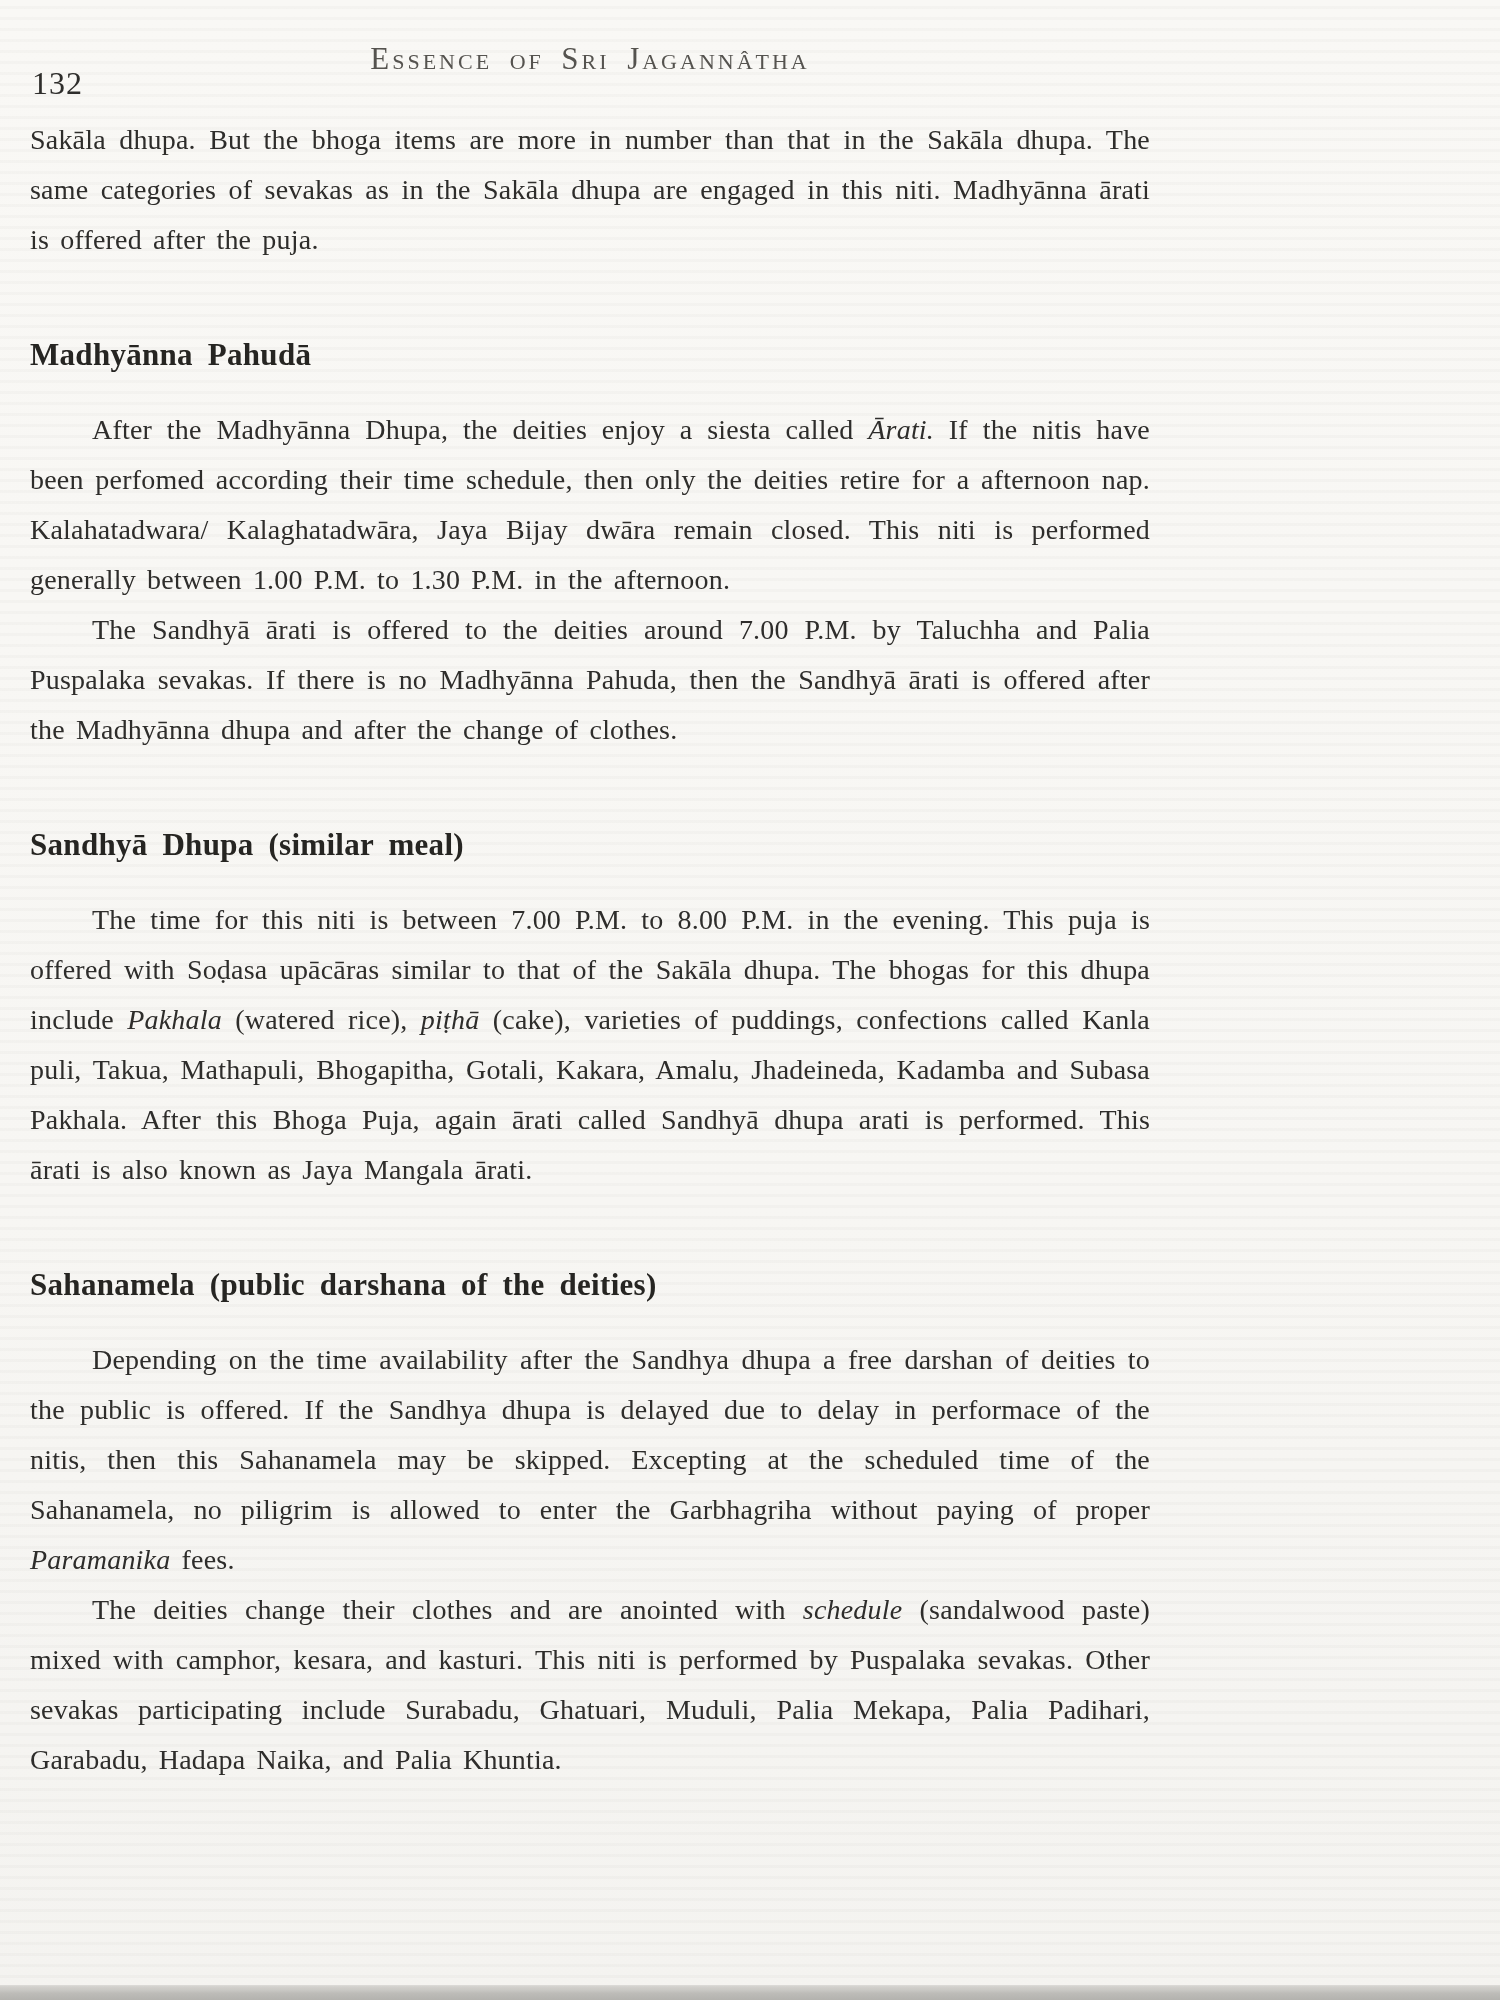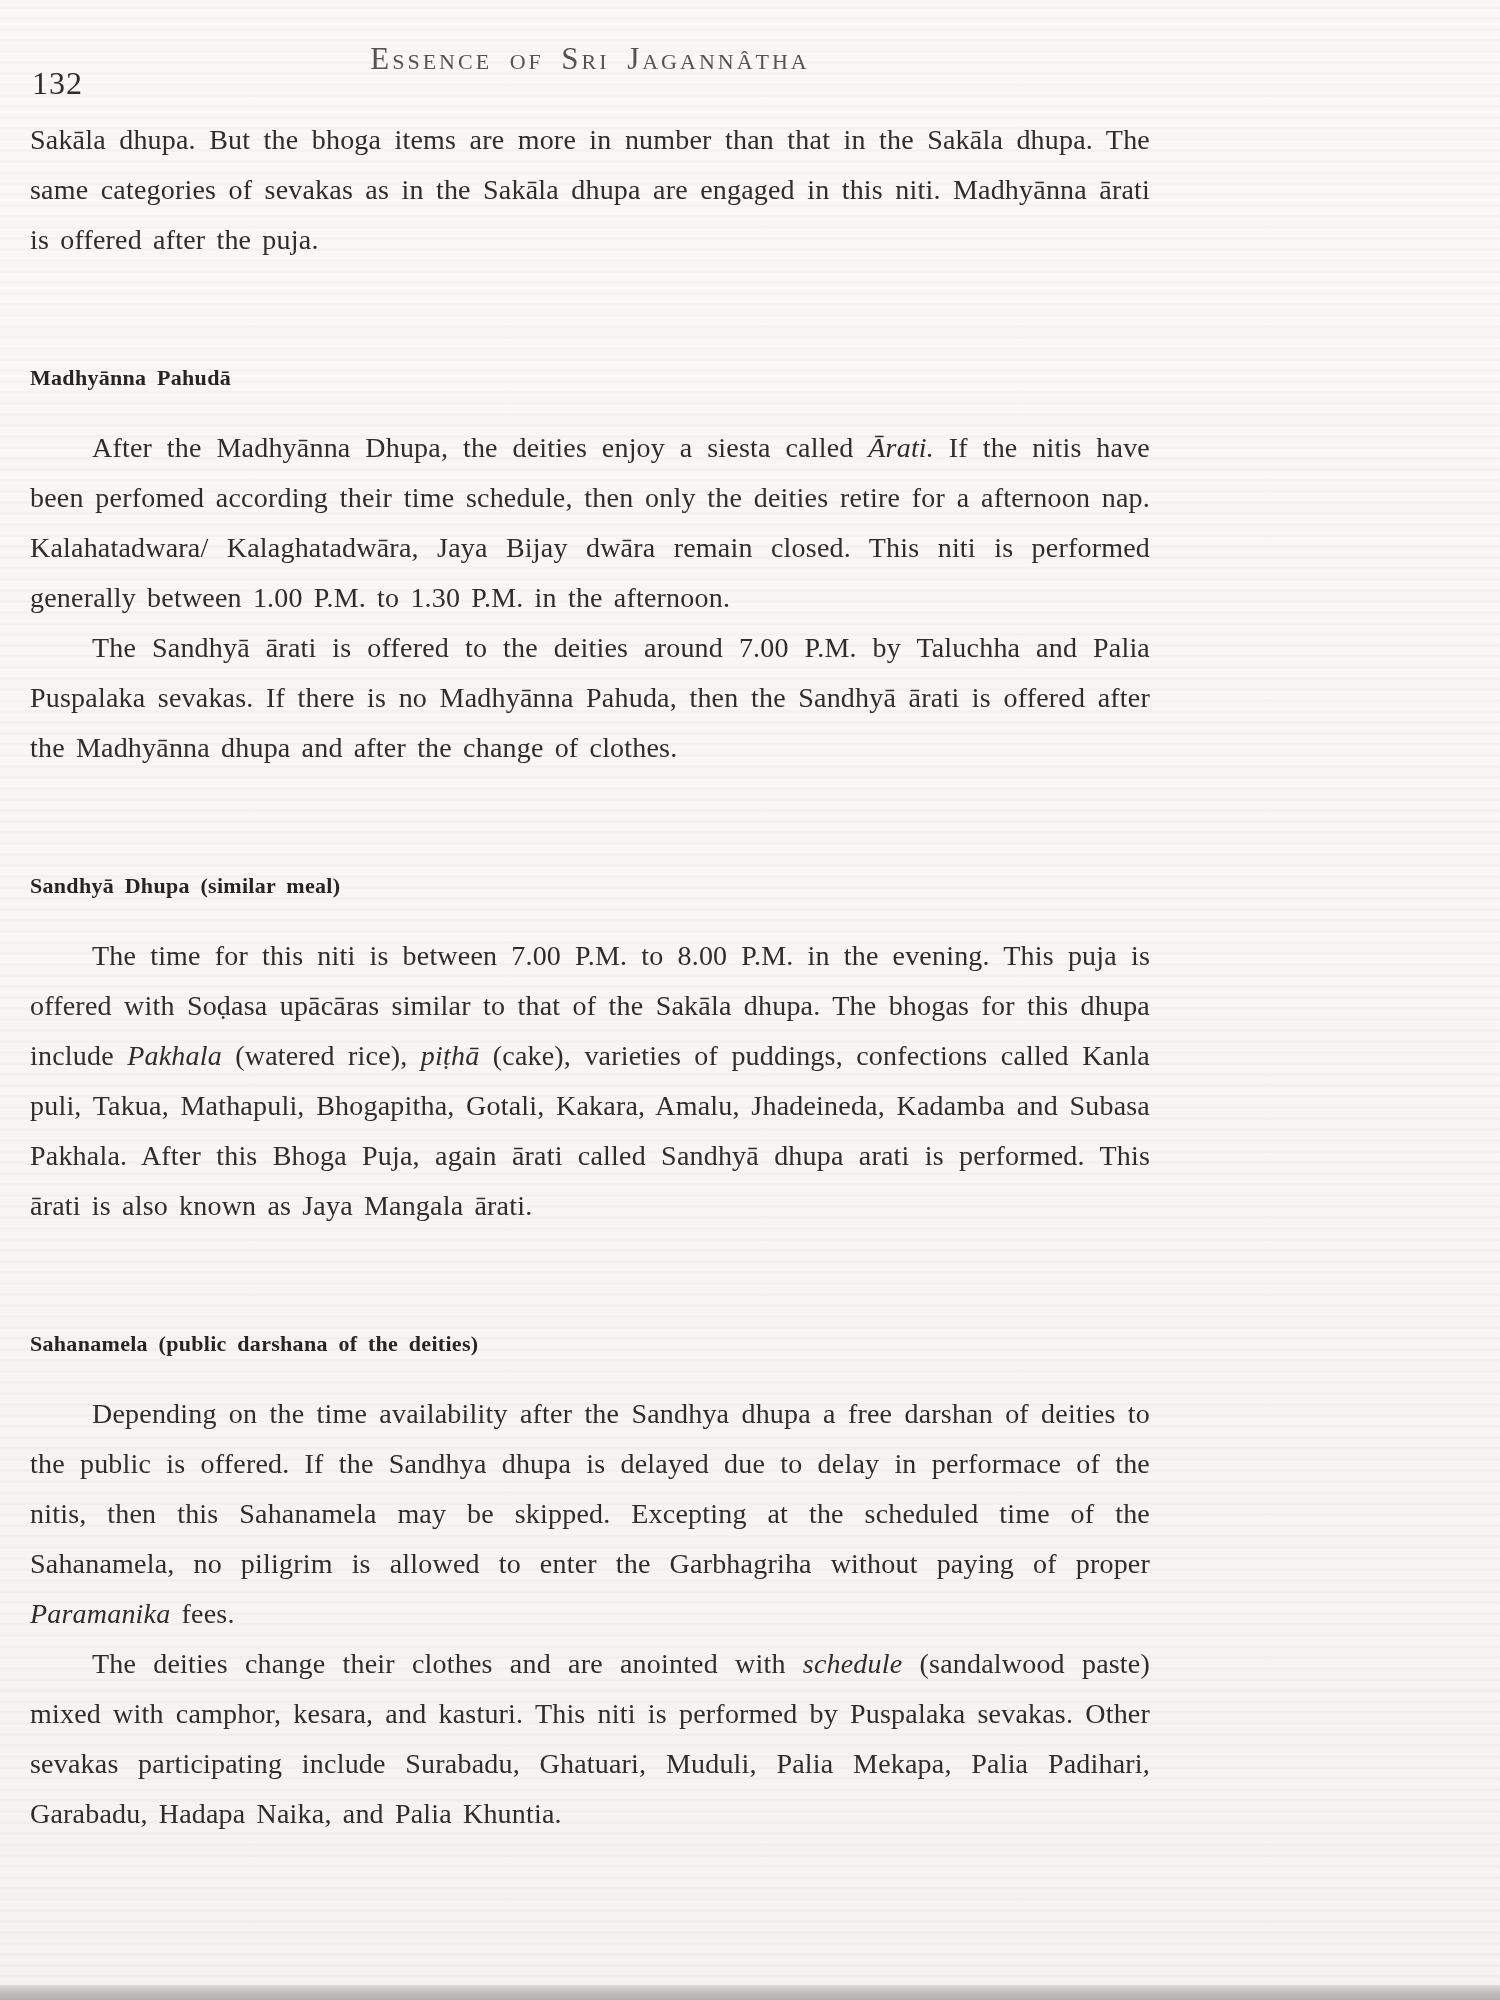--- a/index.html
+++ b/index.html
@@ -41,22 +41,22 @@
     margin:0;
     font-size:28px;
     line-height:50px;
     text-align:justify;
     word-spacing:0.14em;
     letter-spacing:0.2px;
   }
   p.cont{margin-top:14px;}
   p.indent{text-indent:62px;}
   h2.section-heading{
-    margin:100px 0 32px 0;
-    font-size:22px;
+    margin:72px 0 32px 0;
+    font-size:31px;
     font-weight:bold;
     letter-spacing:0.3px;
     word-spacing:0.22em;
     color:#262522;
   }
   em{font-style:italic;}
   .scan-bar{
     position:absolute;
     left:0;right:0;bottom:0;
     height:15px;

